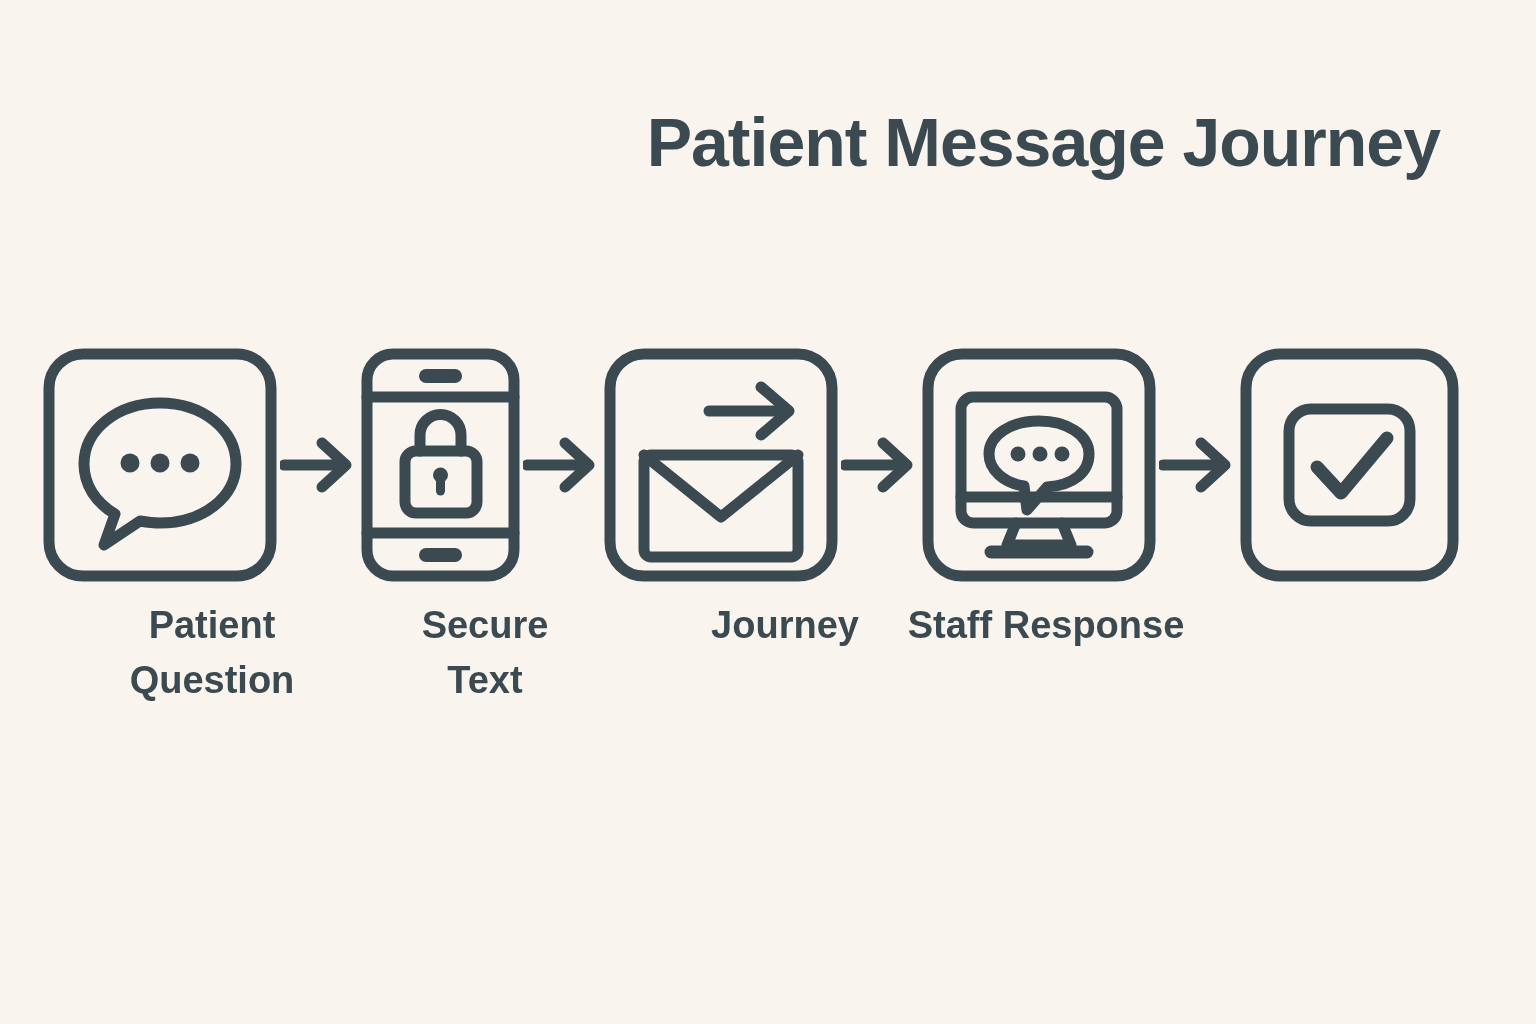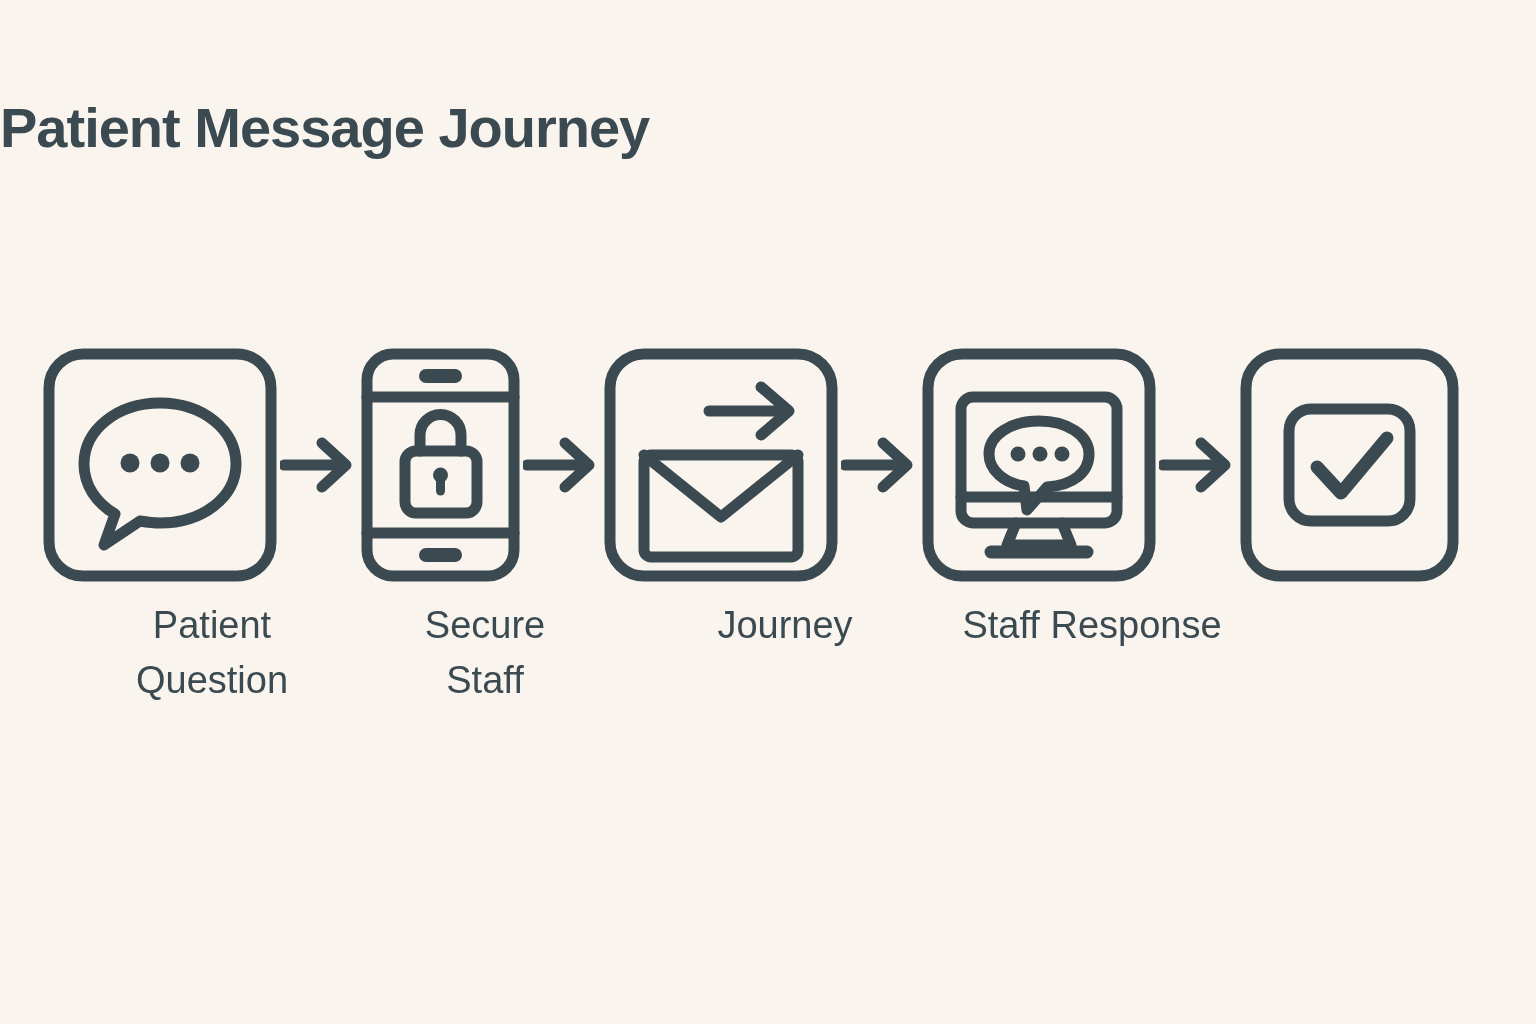--- a/index.html
+++ b/index.html
@@ -21,24 +21,24 @@
   .canvas {
     position: relative;
     width: 1536px;
     height: 1024px;
   }
 
   
   .title {
     position: absolute;
     left: 0;
-    top: 100px;
+    top: 108px;
     width: 1440px;
-    text-align: left;
-    font-size: 56px;
+    text-align: right;
+    font-size: 68px;
     font-weight: 700;
     letter-spacing: -1px;
     line-height: 1.0;
     color: #3A4A50;
     white-space: nowrap;
   }
 
   
   .flow {
     position: absolute;
@@ -86,30 +86,30 @@
     top: 598px;
     width: 1430px;
     height: 130px;
   }
 
   .label {
     position: absolute;
     top: 0;
     text-align: center;
     font-size: 38px;
-    font-weight: 400;
+    font-weight: 700;
     line-height: 1.45;
     color: #3A4A50;
     white-space: pre-line;
   }
 
   .label-0 { left: 22px;   width: 300px; }
   .label-1 { left: 305px;  width: 280px; }
   .label-2 { left: 595px;  width: 300px; }
-  .label-3 { left: 867px;  width: 370px; }
+  .label-3 { left: 821px;  width: 370px; }
   .label-4 { left: 1175px; width: 300px; }
 </style>
 </head>
 <body>
 
 <div class="canvas">
 
   <div class="title">Patient Message Journey</div>
 
   <div class="flow">
@@ -220,18 +220,18 @@
         </svg>
       </div>
     </div>
 
   </div>
 
   <div class="labels">
     <div class="label label-0">Patient
 Question</div>
     <div class="label label-1">Secure
-Staff</div>
+Text</div>
     <div class="label label-2">Journey</div>
     <div class="label label-3">Staff Response</div>
   </div>
 
 </div>
 
 </body></html>

